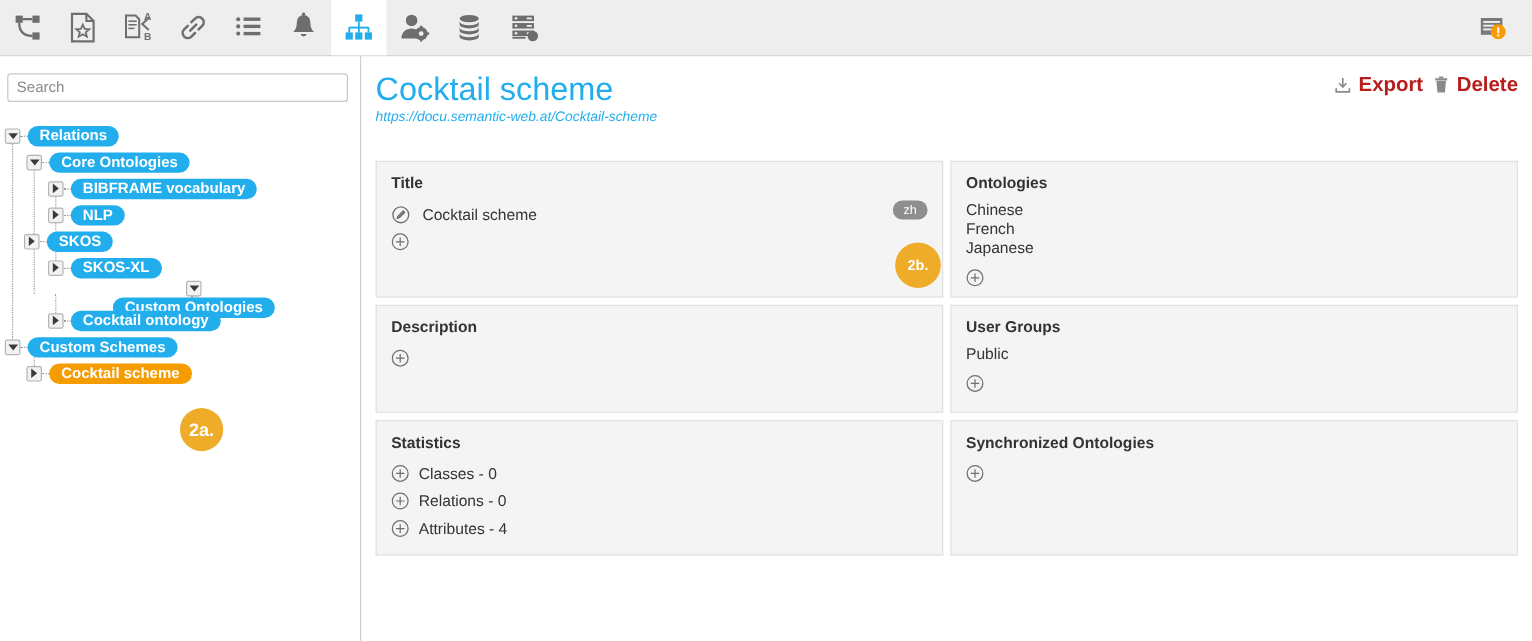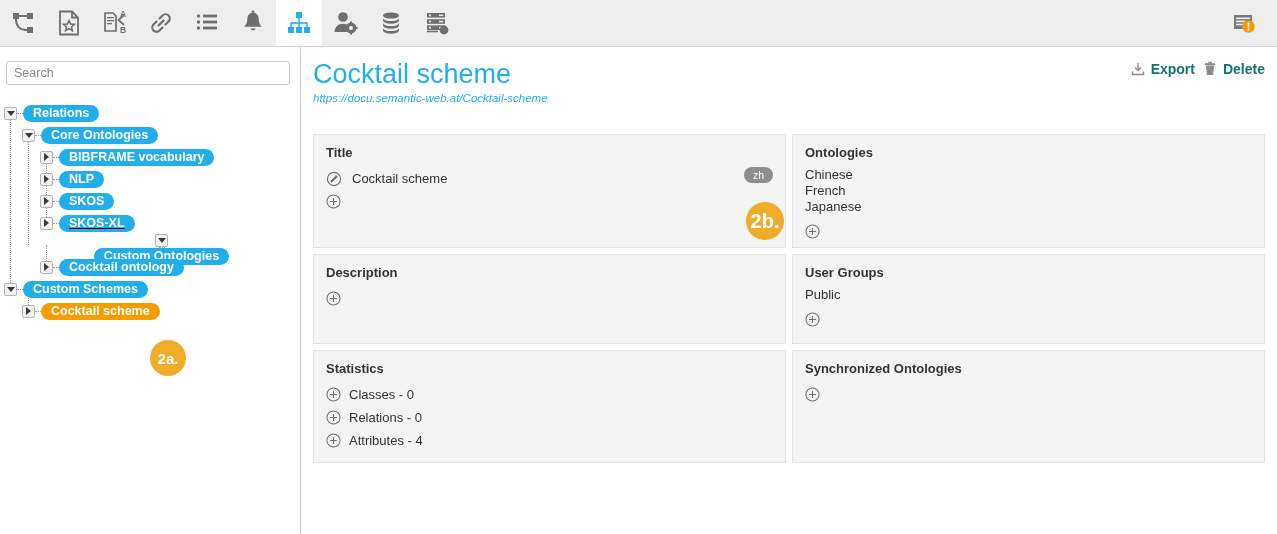--- a/index.html
+++ b/index.html
@@ -138,22 +138,22 @@
   }
   #header-actions {
     position: absolute; top: 14px; right: 12px;
     display: flex; align-items: center; gap: 7px;
   }
   .hact {
     display: flex; align-items: center; gap: 5px;
     cursor: pointer;
   }
   .hact .lbl {
-    color: #0f766e;
-    font-size: 14px;
+    color: #b91c1c;
+    font-size: 17px;
     font-weight: bold;
   }
 
   #panels {
     position: absolute; top: 87px; left: 11px;
     width: 1044px;
     display: grid;
     grid-template-columns: 473px 473px;
     grid-template-rows: 114px 90px 113px;
     gap: 6px;
@@ -357,28 +357,28 @@
         <span class="dotdash"></span>
         <span class="pill">BIBFRAME vocabulary</span>
       </div>
       <div class="tnode" style="padding-left: 40px;">
         <span class="toggle closed">
           <i></i>
         </span>
         <span class="dotdash"></span>
         <span class="pill">NLP</span>
       </div>
-      <div class="tnode" style="padding-left: 40px; text-align: center;">
+      <div class="tnode" style="padding-left: 20px; text-align: center;">
         <span class="toggle closed">
           <i></i>
         </span>
         <span class="dotdash"></span>
         <span class="pill">SKOS</span>
       </div>
-      <div class="tnode" style="padding-left: 40px; text-decoration: underline;">
+      <div class="tnode" style="padding-left: 40px;">
         <span class="toggle closed">
           <i></i>
         </span>
         <span class="dotdash"></span>
         <span class="pill">SKOS-XL</span>
       </div>
       <div class="tnode" style="padding-left: 22px; flex-direction: column;">
         <span class="toggle">
           <i></i>
         </span>
@@ -521,14 +521,14 @@
       <h3>Synchronized Ontologies</h3>
       <div class="row">
         <svg class="plus" viewBox="0 0 16 16">
           <circle cx="8" cy="8" r="7" fill="none" stroke="#6f6f6f" stroke-width="1.1"></circle>
           <path d="M8 4.2 L8 11.8 M4.2 8 L11.8 8" stroke="#6f6f6f" stroke-width="1.1"></path>
         </svg>
       </div>
     </div>
 
   </div>
-<div class="marker" style="left: 444px; top: 155px; width: 38px; height: 38px; font-size: 20px;">2b.</div>
+<div class="marker" style="left: 444px; top: 155px; width: 38px; height: 38px; font-size: 12px;">2b.</div>
   </div>
 
 </body></html>

